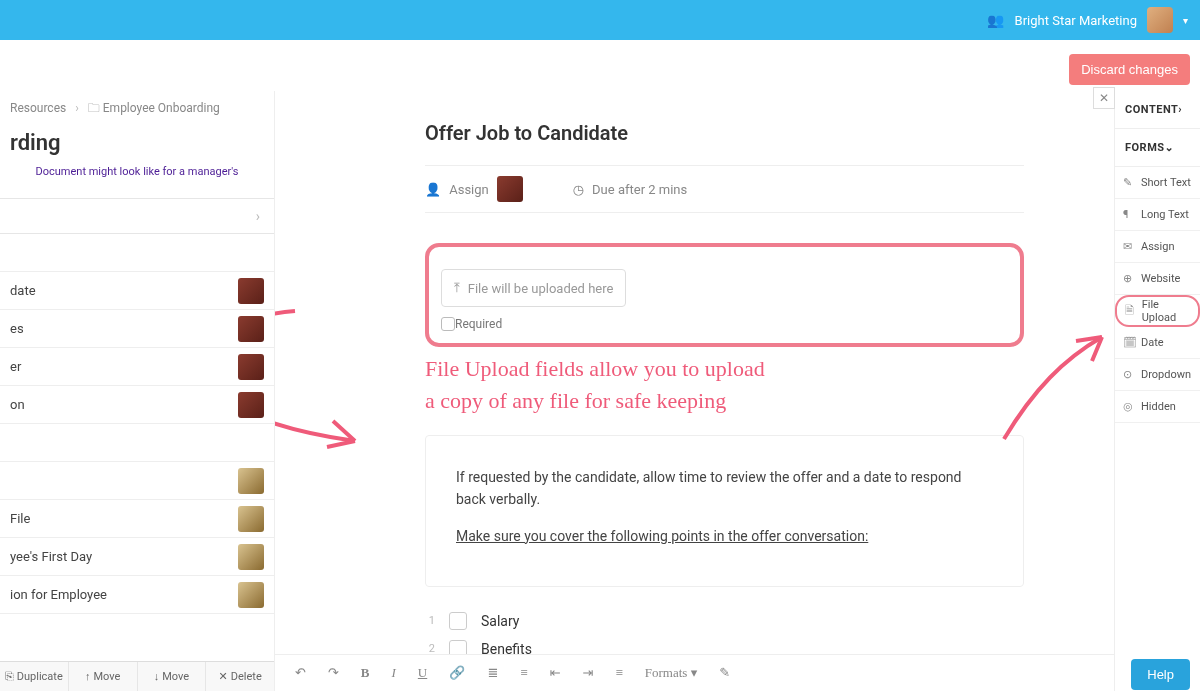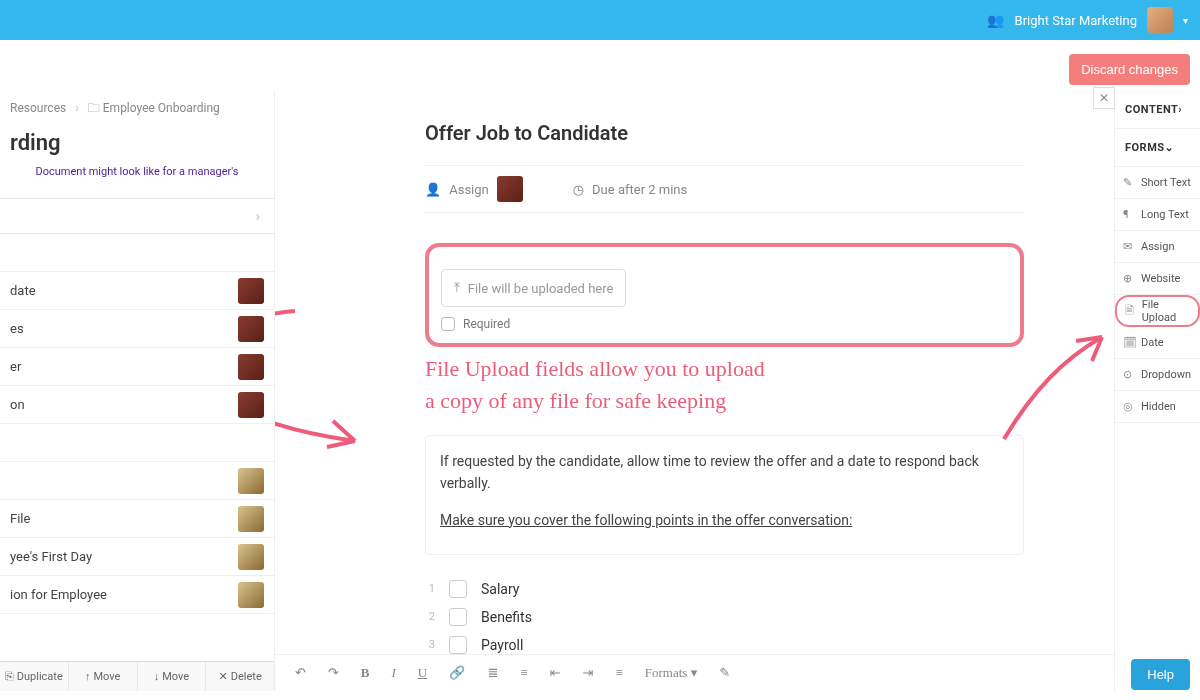--- a/index.html
+++ b/index.html
@@ -35,26 +35,26 @@
 
 .center { flex: 1; overflow-y: auto; padding: 30px 90px 80px 150px; position: relative; }
 .center h1 { font-size: 20px; font-weight: 600; margin-bottom: 20px; }
 .meta-row { display: flex; align-items: center; gap: 50px; border-top: 1px solid #eee; border-bottom: 1px solid #eee; padding: 10px 0; margin-bottom: 30px; color: #888; font-size: 13px; }
 .meta-row .meta-item { display: flex; align-items: center; gap: 8px; }
 .meta-row .mini-avatar { width: 26px; height: 26px; border-radius: 3px; background: linear-gradient(135deg,#8a3b2f,#5a2018); }
 
 .form-field-box { border: 4px solid #ef7c8e; border-radius: 14px; padding: 12px; margin-bottom: 4px; }
 .label-input { width: 100%; border: 1px solid #7cc6e8; border-radius: 4px; padding: 10px 12px; font-size: 14px; outline: none; background: #fff; box-shadow: 0 0 0 1px #7cc6e8; }
 .upload-placeholder { margin-top: 10px; border: 1px solid #ddd; border-radius: 4px; padding: 10px 12px; color: #999; font-size: 13px; display: inline-flex; align-items: center; gap: 8px; }
-.req-row { margin-top: 10px; display: flex; align-items: center; gap: 8px; font-size: 12px; color: #777; }
+.req-row { margin-top: 10px; display: flex; align-items: center; font-size: 12px; color: #777; }
 .req-row .cbx { width: 14px; height: 14px; border: 1px solid #bbb; border-radius: 3px; }
 
 .annotation { color: #ef5b7a; font-size: 22px; font-family: Georgia, 'Times New Roman', serif; margin: 6px 0 18px 0; line-height: 1.45; }
 
-.body-text { color: #444; font-size: 14px; line-height: 1.6; border: 1px solid #eee; border-radius: 4px; padding: 14px; }
+.body-text { color: #444; font-size: 14px; line-height: 1.6; border: 1px solid #eee; border-radius: 4px; padding: 30px; }
 .body-text p { margin-bottom: 14px; }
 .body-text p:last-child { margin-bottom: 9px; text-decoration: underline; }
 
 .checklist { margin: 20px 0 10px 0; }
 .check-item { display: flex; align-items: center; gap: 14px; padding: 5px 0; }
 .check-item .num { color: #bbb; font-size: 11px; width: 10px; text-align: right; }
 .check-item .box { width: 18px; height: 18px; border: 1px solid #ccc; border-radius: 3px; }
 .check-item .label { font-size: 14px; color: #333; }
 
 .editor-toolbar { position: absolute; bottom: 0; left: 0; right: 0; display: flex; gap: 14px; align-items: center; padding: 8px 16px; border-top: 1px solid #eee; color: #888; font-size: 13px; background: #fff; }

